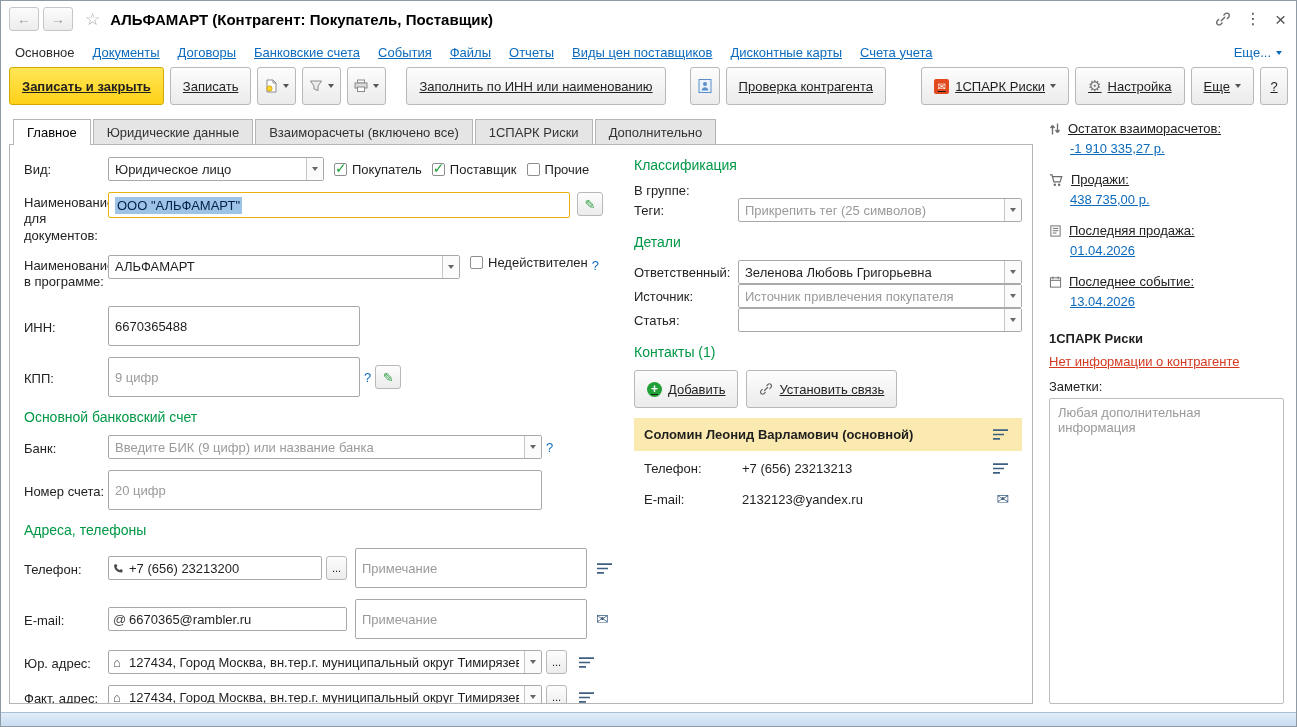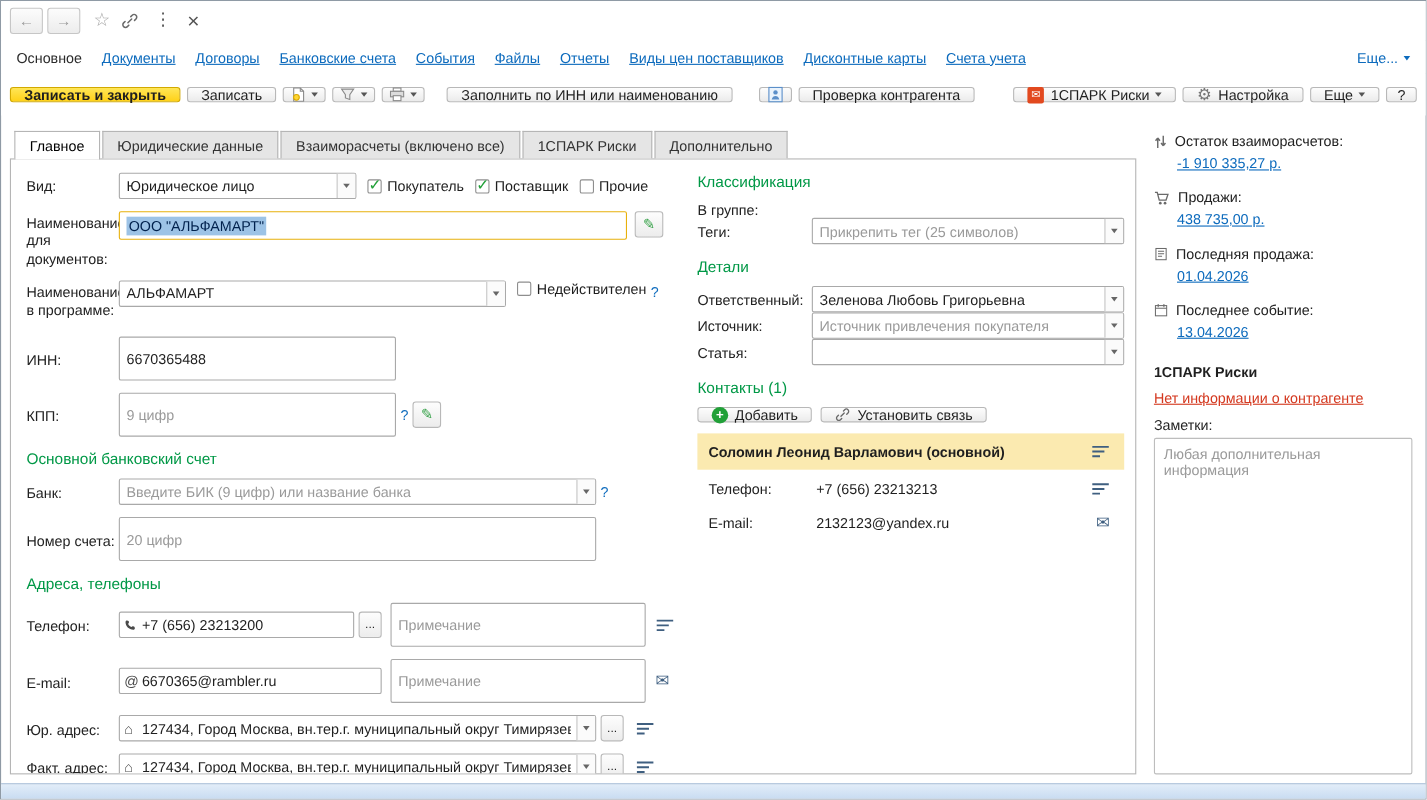--- a/index.html
+++ b/index.html
@@ -24,23 +24,23 @@
   .navrow { height:30px; flex:none; display:flex; align-items:center; gap:18px; padding:0 14px; background:#fff; }
   .navlink { color:#0d6bbd; text-decoration:underline; cursor:pointer; white-space:nowrap; }
   .navlink.current { color:#2b2b2b; text-decoration:none; cursor:default; }
   .nav-more { margin-left:auto; color:#0d6bbd; cursor:pointer; white-space:nowrap; }
   .tri { width:0; height:0; border-left:3.5px solid transparent; border-right:3.5px solid transparent;
          border-top:4px solid #555; display:inline-block; margin-left:5px; vertical-align:middle; }
   .tri.blue { border-top-color:#0d6bbd; }
 
   
   .toolbar { height:38px; flex:none; display:flex; align-items:center; gap:6px; padding:0 8px; background:#fff; }
-  .btn { height:14px; border:1px solid #b8b8b8; border-radius:3px; background:linear-gradient(#fdfdfd,#ebebeb);
+  .btn { height:38px; border:1px solid #b8b8b8; border-radius:3px; background:linear-gradient(#fdfdfd,#ebebeb);
          padding:0 12px; font-size:13px; color:#1f1f1f; cursor:pointer; display:inline-flex; align-items:center; white-space:nowrap;
-         font-family:"Liberation Sans",sans-serif; }
+         font-family:"Liberation Sans",sans-serif;text-decoration:underline; }
   .btn.primary { background:linear-gradient(#ffe657,#ffd118); border-color:#d2a900; font-weight:bold; }
   .btn.icon-only { padding:0 6px; }
   .toolbar-right { margin-left:auto; display:flex; align-items:center; gap:6px; }
   .spark-sq { width:15px; height:15px; background:#e2491f; border-radius:2px; color:#fff; font-size:10px;
               display:inline-flex; align-items:center; justify-content:center; margin-right:6px; }
   .gear { color:#777; font-size:15px; margin-right:6px; }
 
   
   .content { flex:1; display:flex; padding:14px 8px 0 8px; min-height:0; }
   .left-stack { width:1024px; flex:none; display:flex; flex-direction:column; min-height:0; }
@@ -99,21 +99,21 @@
   .contact-card { width:100%; }
   .contact-title-row { background:#fbeab0; display:flex; align-items:center; padding:9px 10px; font-weight:bold; color:#1f1f1f; }
   .contact-title-row .spacer, .contact-row .spacer { flex:1; }
   .contact-row { display:flex; align-items:center; padding:10px 10px 4px; }
   .contact-row .clabel { width:98px; flex:none; color:#222; }
   .contact-row .cvalue { color:#1f1f1f; }
 
   
   .summary { flex:1; display:flex; flex-direction:column; padding:2px 4px 0 16px; min-height:0; }
   .sum-item { margin-bottom:10px; }
-  .sum-head { display:flex; align-items:center; gap:7px; color:#222; }
+  .sum-head { display:flex; align-items:center; gap:7px; color:#222;text-decoration:underline; }
   .sum-link { display:inline-block; margin:5px 0 6px 21px; color:#0d6bbd; text-decoration:underline; cursor:pointer; }
   .sum-link.red { color:#d4381f; margin:0; }
   .spark-title { font-weight:bold; margin:6px 0 8px; }
   .notes-label { margin:10px 0 4px; }
   .notes { flex:1; margin-bottom:8px; border:1px solid #bdbdbd; border-radius:2px; resize:none; padding:6px 8px;
            font-family:"Liberation Sans",sans-serif; font-size:13px; color:#1f1f1f; }
   .notes::placeholder { color:#9a9a9a; }
 
   
   .statusbar { height:14px; flex:none; background:linear-gradient(#e2edf9,#c9dcf1); border-top:1px solid #a7bed8; }
@@ -122,20 +122,21 @@
 </style>
 </head>
 <body>
 
 <div class="window">
 
   <header class="titlebar">
     <button class="nav-btn"><span>←</span></button>
     <button class="nav-btn"><span>→</span></button>
     <span class="star">☆</span>
+    <h1 class="title">АЛЬФАМАРТ (Контрагент: Покупатель, Поставщик)</h1>
     <div class="title-right">
       <span class="t-ico">
         <svg width="16" height="16" viewBox="0 0 16 16">
             <g stroke="#6a6a6a" stroke-width="1.4" fill="none" stroke-linecap="round">
               <path d="M6.3 9.7l3.4-3.4"></path>
               <path d="M8.9 4.1l1.3-1.3a2.4 2.4 0 013.4 3.4l-1.3 1.3"></path>
               <path d="M7.1 11.9l-1.3 1.3a2.4 2.4 0 01-3.4-3.4l1.3-1.3"></path>
             </g>
           </svg>
       </span>

